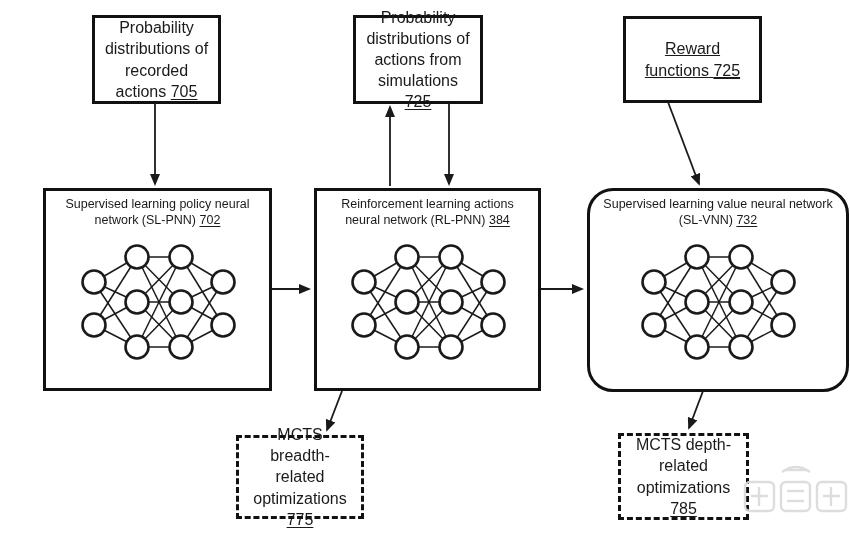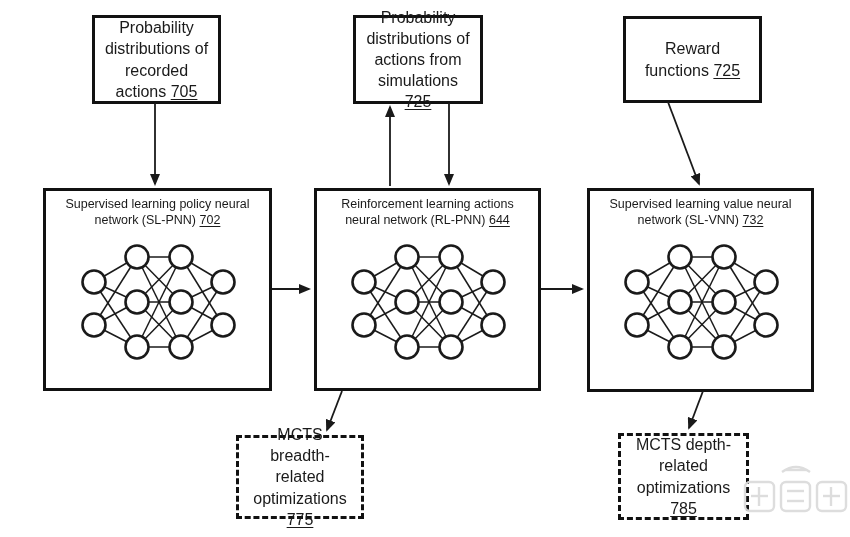--- a/index.html
+++ b/index.html
@@ -40,21 +40,21 @@
     </div>
   </div>
 
   <div class="box solid" style="left:353px;top:15px;width:130px;height:89px;">
     <div>
       <span>Probability distributions of actions from simulations</span>
       <span class="ref">725</span>
     </div>
   </div>
 
-  <div class="box solid" style="left:623px;top:16px;width:139px;height:87px;">
+  <div class="box solid" style="left:623px;top:16px;width:139px;height:87px;text-decoration:underline;">
     <div>
       <span>Reward functions</span>
       <span class="ref">725</span>
     </div>
   </div>
 
   <div class="netbox" style="left:43px;top:188px;width:229px;height:203px;">
     <div class="title">
       <span>Supervised learning policy neural network (SL-PNN)</span>
       <span class="ref">702</span>
@@ -92,21 +92,21 @@
           <circle cx="101" cy="104" r="11.5"></circle>
           <circle cx="143" cy="39" r="11.5"></circle>
           <circle cx="143" cy="82" r="11.5"></circle>
         </svg>
       </div>
   </div>
 
   <div class="netbox" style="left:314px;top:188px;width:227px;height:203px;">
     <div class="title">
       <span>Reinforcement learning actions neural network (RL-PNN)</span>
-      <span class="ref">644</span>
+      <span class="ref">384</span>
     </div>
     <div class="nn">
         <svg viewBox="0 0 157 118">
           <line x1="14" y1="39" x2="57" y2="14"></line>
           <line x1="14" y1="39" x2="57" y2="59"></line>
           <line x1="14" y1="39" x2="57" y2="104"></line>
           <line x1="14" y1="82" x2="57" y2="14"></line>
           <line x1="14" y1="82" x2="57" y2="59"></line>
           <line x1="14" y1="82" x2="57" y2="104"></line>
           <line x1="57" y1="14" x2="101" y2="14"></line>
@@ -131,21 +131,21 @@
           <circle cx="57" cy="104" r="11.5"></circle>
           <circle cx="101" cy="14" r="11.5"></circle>
           <circle cx="101" cy="59" r="11.5"></circle>
           <circle cx="101" cy="104" r="11.5"></circle>
           <circle cx="143" cy="39" r="11.5"></circle>
           <circle cx="143" cy="82" r="11.5"></circle>
         </svg>
       </div>
   </div>
 
-  <div class="netbox" style="left:587px;top:188px;width:227px;height:204px;">
+  <div class="netbox" style="left:587px;top:188px;width:262px;height:204px;border-radius:26px;">
     <div class="title">
       <span>Supervised learning value neural network (SL-VNN)</span>
       <span class="ref">732</span>
     </div>
     <div class="nn">
         <svg viewBox="0 0 157 118">
           <line x1="14" y1="39" x2="57" y2="14"></line>
           <line x1="14" y1="39" x2="57" y2="59"></line>
           <line x1="14" y1="39" x2="57" y2="104"></line>
           <line x1="14" y1="82" x2="57" y2="14"></line>

